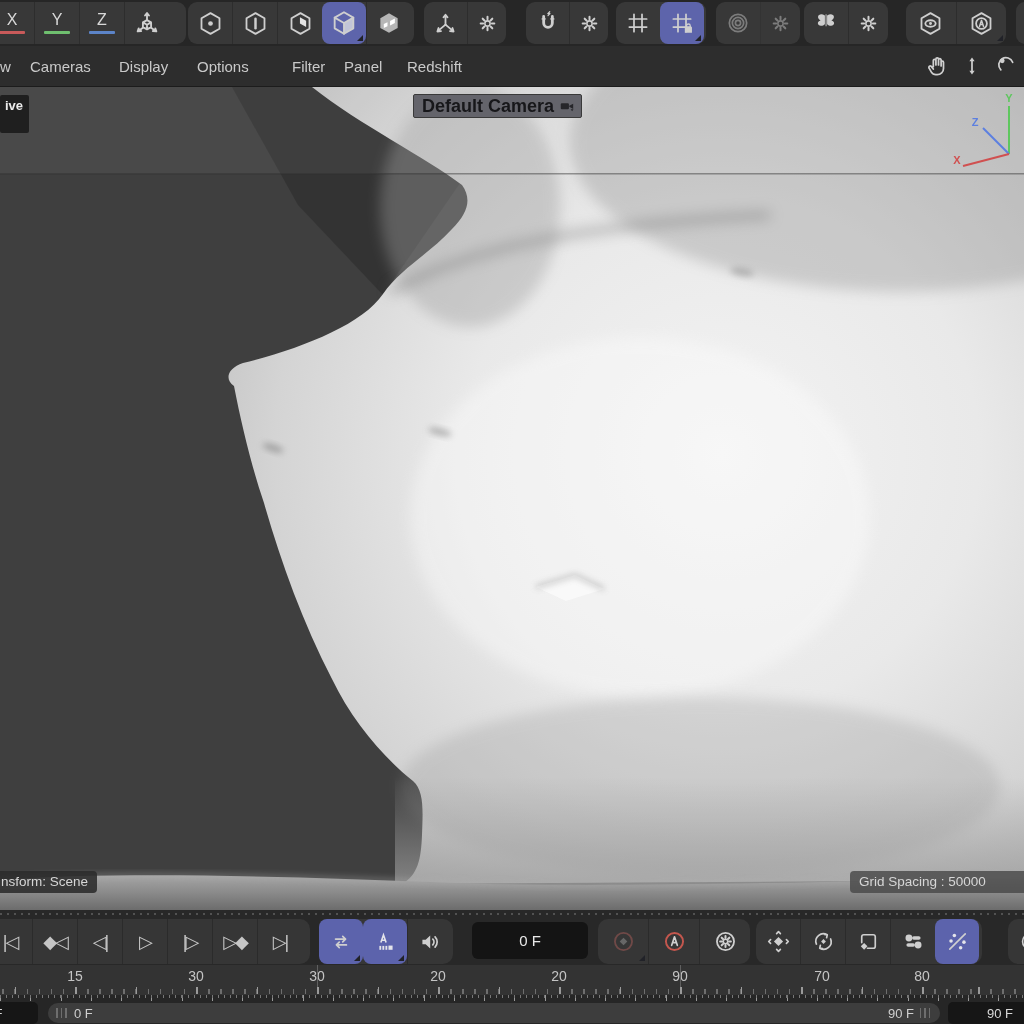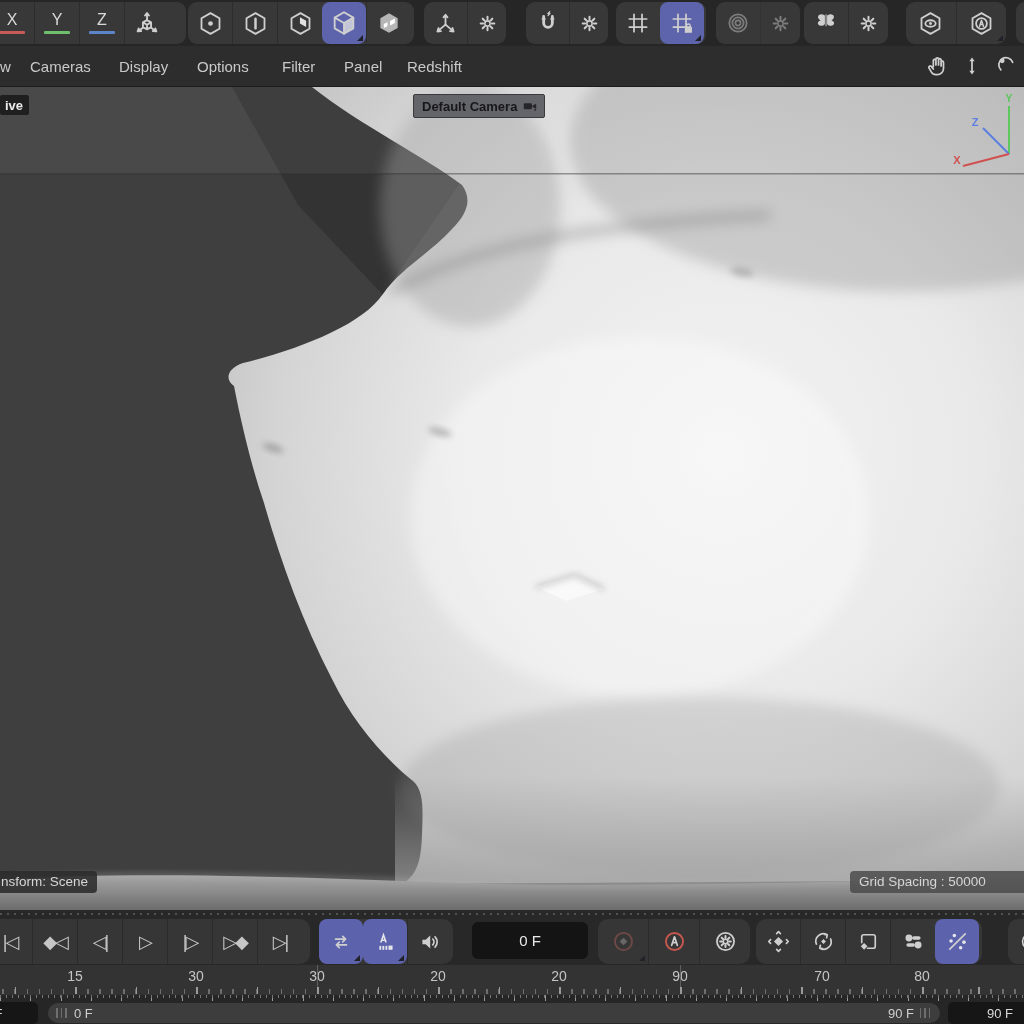--- a/index.html
+++ b/index.html
@@ -23,24 +23,24 @@
   .ic{stroke:#cfcfcf;fill:none;stroke-width:1.6;stroke-linecap:round;stroke-linejoin:round;}
 
   
   .menubar{position:absolute;left:0;top:46px;width:1024px;height:40px;background:#2d2d2d;border-bottom:1px solid #1c1c1c;}
   .menu-item{position:absolute;top:0;height:40px;display:flex;align-items:center;color:#c9c9c9;font-size:15px;}
   .mb-icons{position:absolute;right:4px;top:7px;display:flex;gap:9px;}
 
   
   .viewport{position:absolute;left:0;top:87px;width:1024px;height:823px;background:#3f3f3f;overflow:hidden;}
   .viewlabel{position:absolute;left:0;top:8px;background:#1f1f1f;color:#ececec;font-weight:bold;
-             font-size:13px;padding:3px 6px 2px 5px;border-radius:2px;}
+             font-size:13px;padding:3px 6px 20px 5px;border-radius:2px;}
   .camlabel{position:absolute;left:413px;top:7px;height:22px;background:#64646b;border:1px solid #3a3a3a;
             border-radius:2px;display:flex;align-items:center;gap:5px;padding:0 5px 0 8px;
-            color:#17171a;font-size:13px;font-weight:bold;}
+            color:#17171a;font-size:18px;font-weight:bold;}
   .statuslabel{position:absolute;background:rgba(43,43,43,0.88);color:#d6d6d6;font-size:13.5px;
                padding:3px 9px 4px 9px;border-radius:4px;white-space:nowrap;}
   .gizmo{position:absolute;right:0;top:5px;}
   .gizmo text{font-size:11px;font-weight:bold;font-family:"Liberation Sans",sans-serif;}
 
   
   .playbar{position:absolute;left:0;top:910px;width:1024px;height:55px;background:#282828;overflow:hidden;}
   .dotrow{position:absolute;left:0;top:3px;width:1024px;height:2px;
           background-image:repeating-linear-gradient(to right,#525252 0 2px,transparent 2px 7px);}
   .pgroup{position:absolute;top:9px;height:45px;background:#363636;border-radius:10px;display:flex;}
@@ -363,21 +363,21 @@
       </div>
     <div class="menu-item" style="left:30px">
         <span>Cameras</span>
       </div>
     <div class="menu-item" style="left:119px">
         <span>Display</span>
       </div>
     <div class="menu-item" style="left:197px">
         <span>Options</span>
       </div>
-    <div class="menu-item" style="left:282px">
+    <div class="menu-item" style="left:292px">
         <span>Filter</span>
       </div>
     <div class="menu-item" style="left:344px">
         <span>Panel</span>
       </div>
     <div class="menu-item" style="left:407px">
         <span>Redshift</span>
       </div>
     <div class="mb-icons">
       <svg class="icon" width="26" height="26" viewBox="0 0 24 24">

